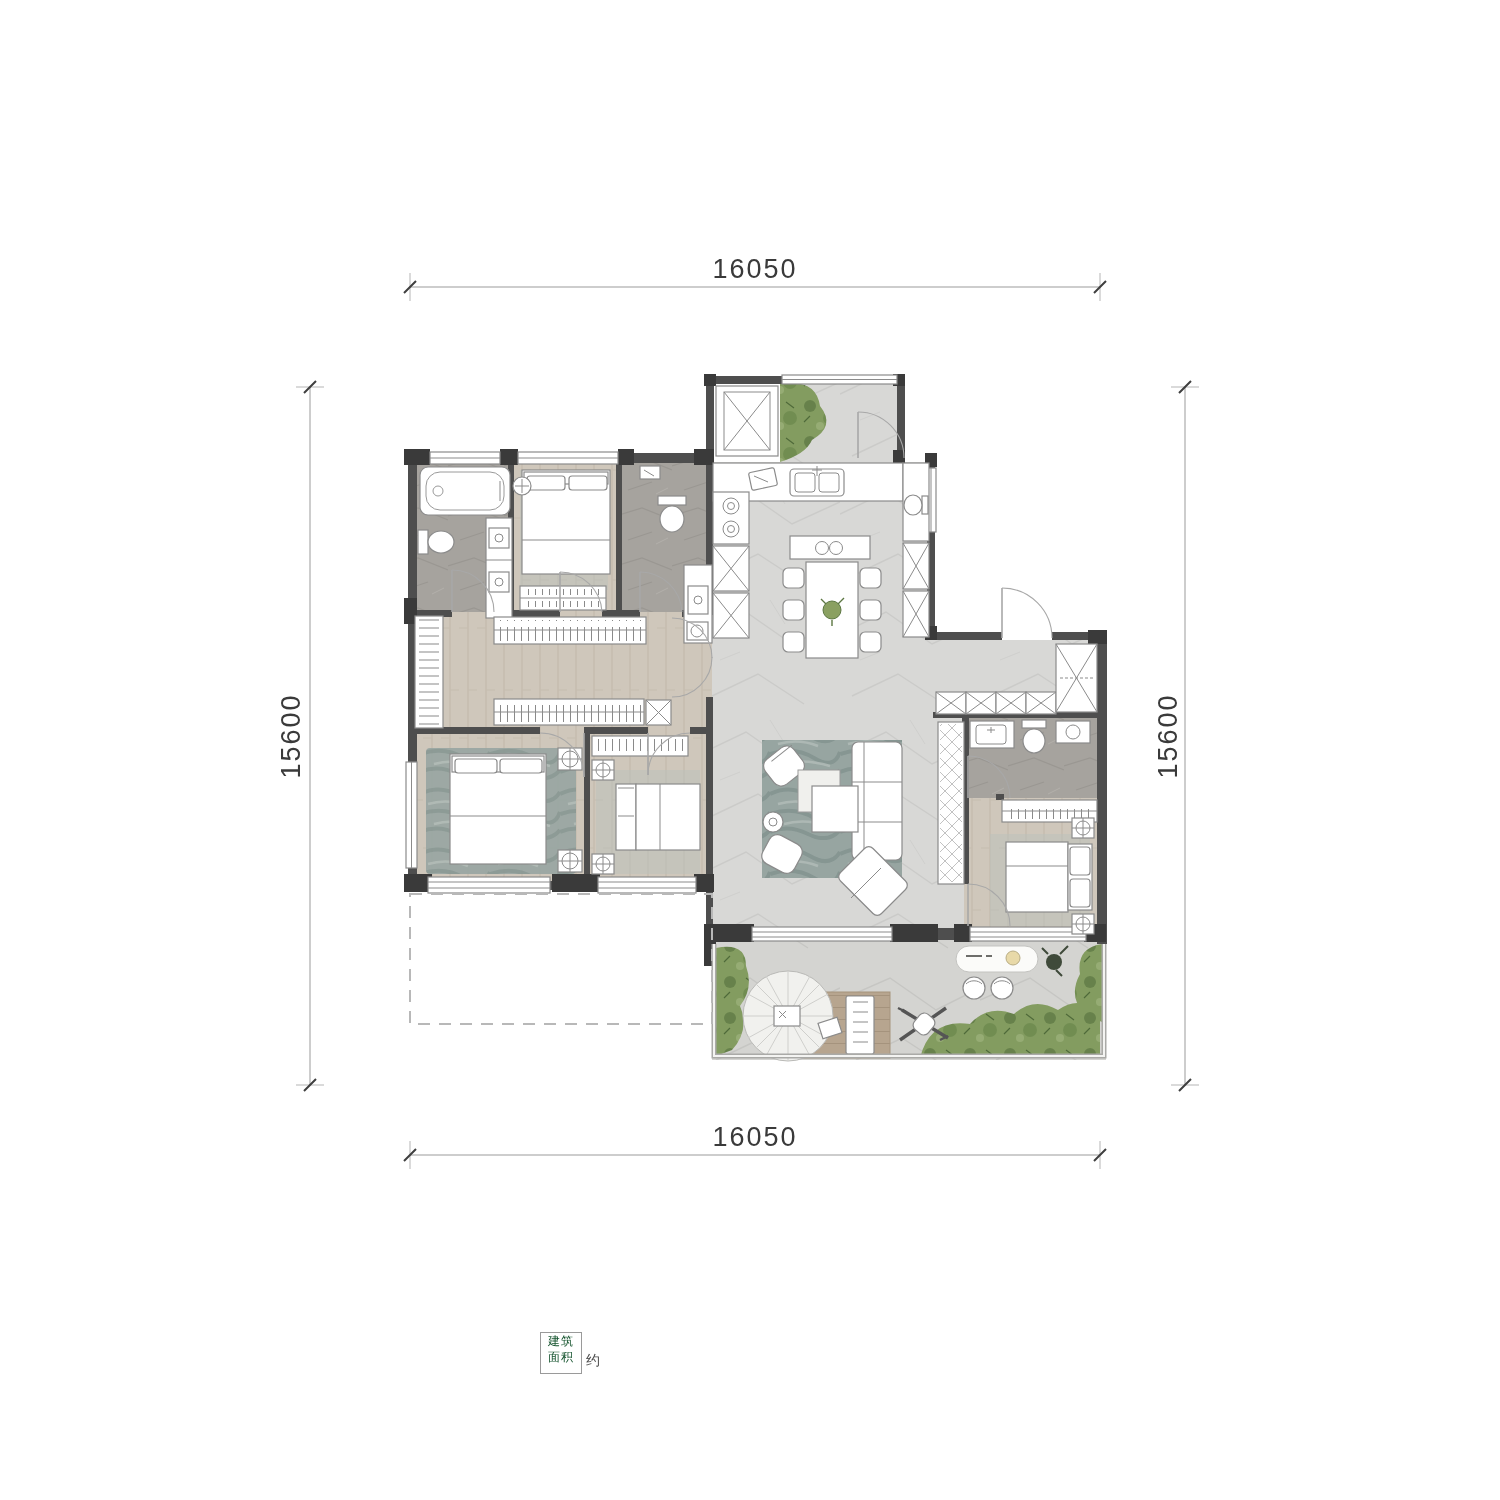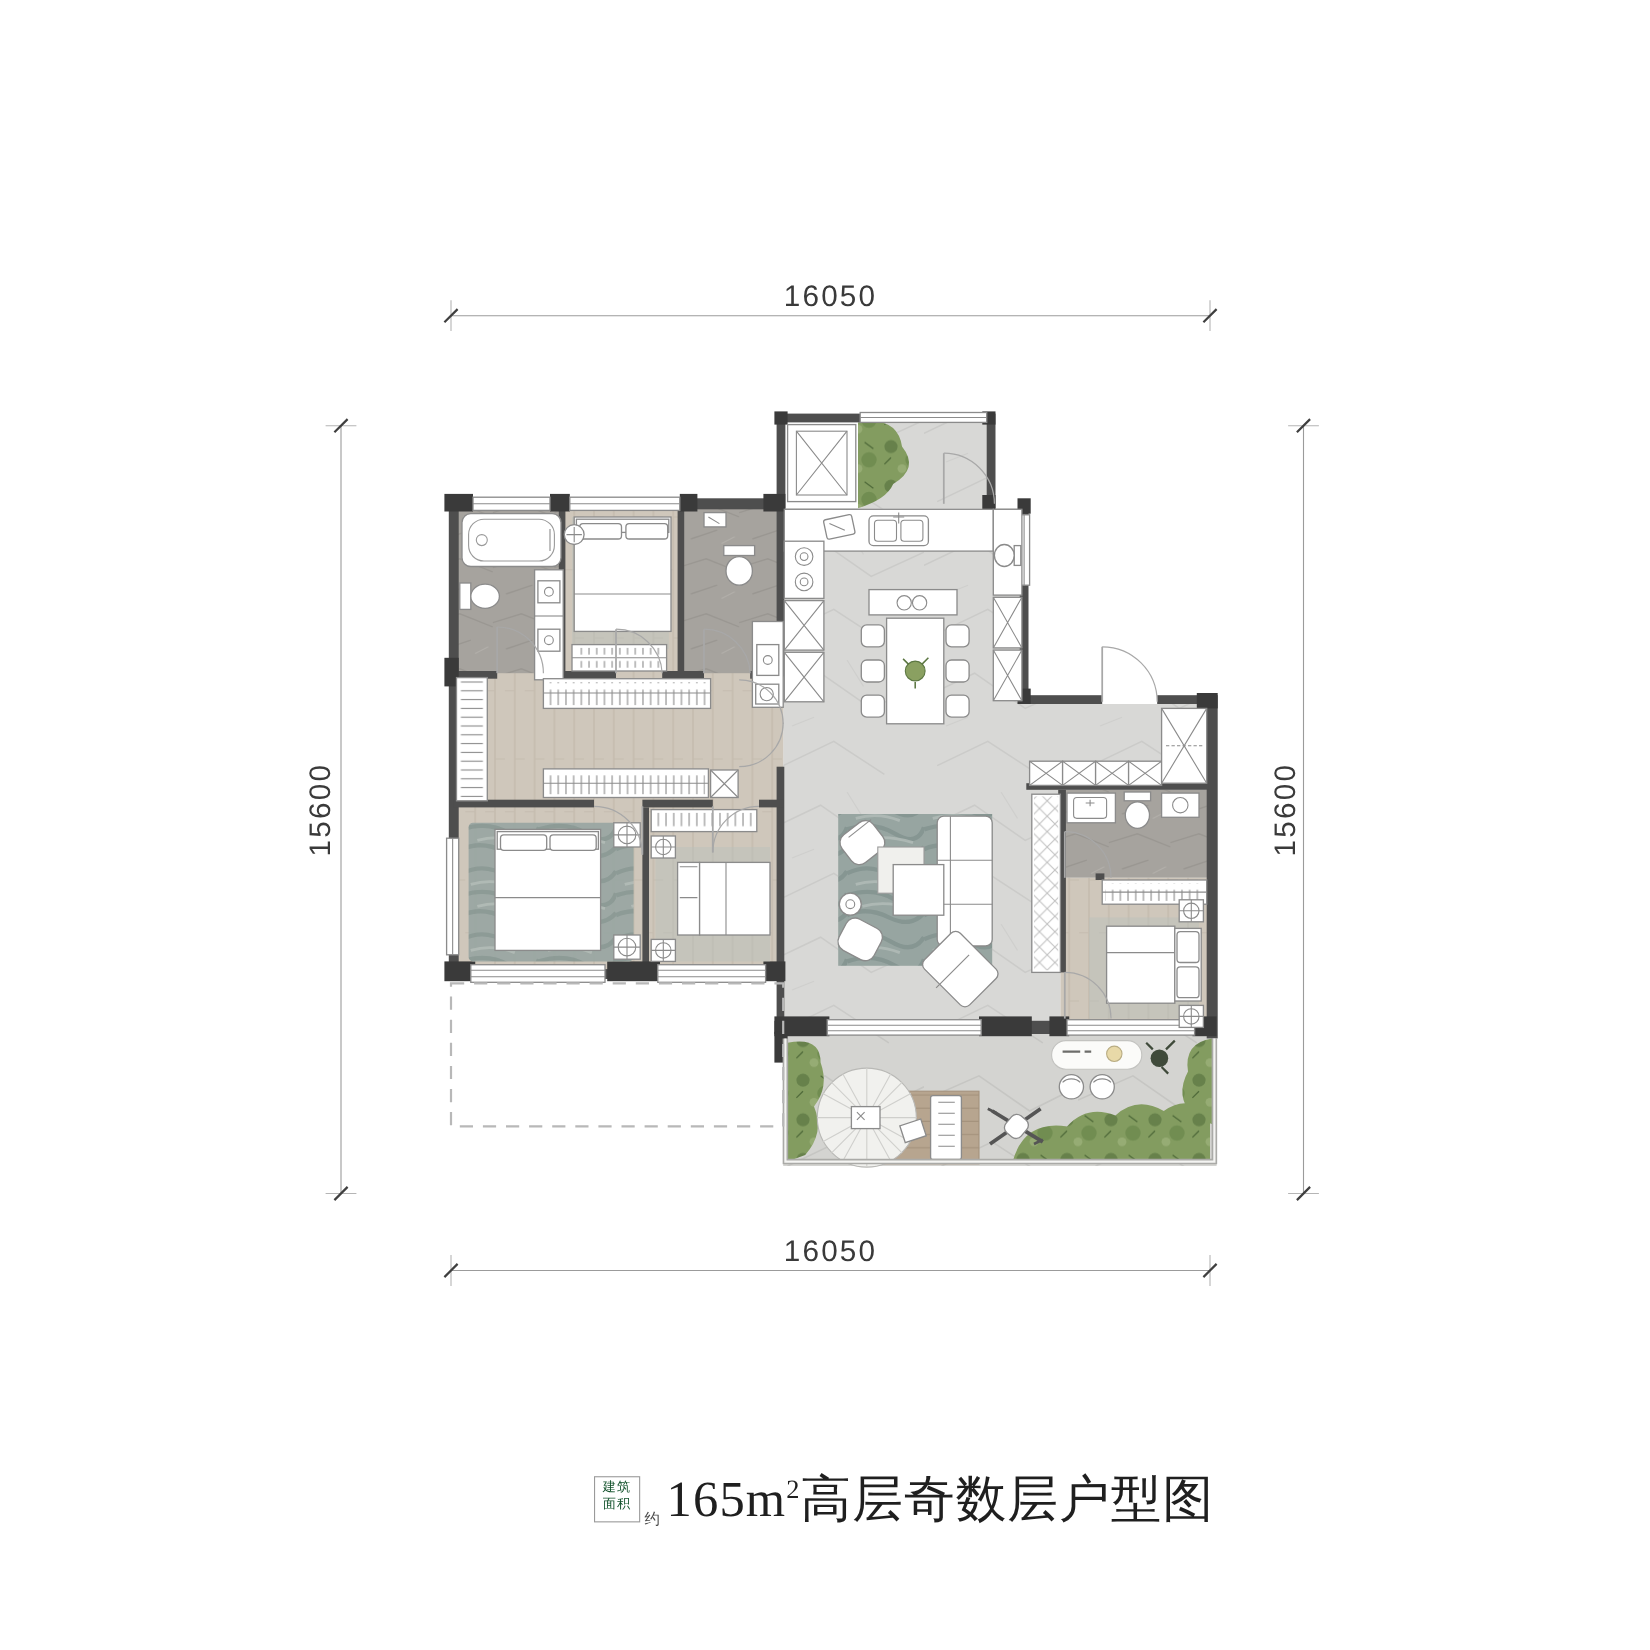--- a/index.html
+++ b/index.html
@@ -588,15 +588,14 @@
     </g>
   </g>
 </svg>
 
   <div class="title-wrap">
     <div class="area-box">
       <span>建筑</span>
       <span>面积</span>
     </div>
     <span class="approx">约</span>
-    <div class="big-title"><span>165m</span><sup>2</sup><span>高层奇数层户型图</span></div>
   </div>
 </div>
 
 </body></html>

